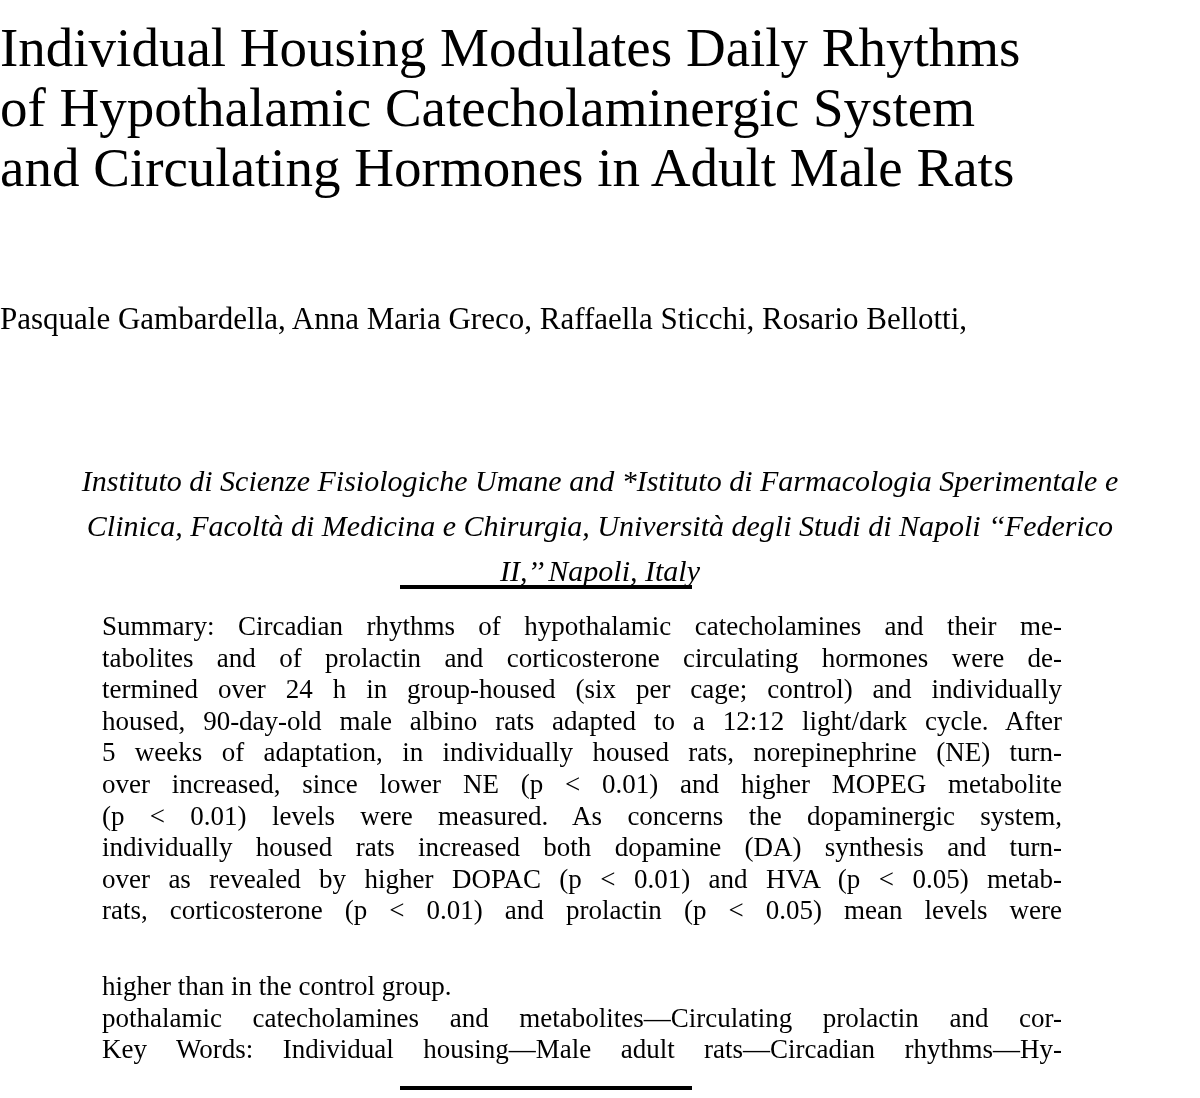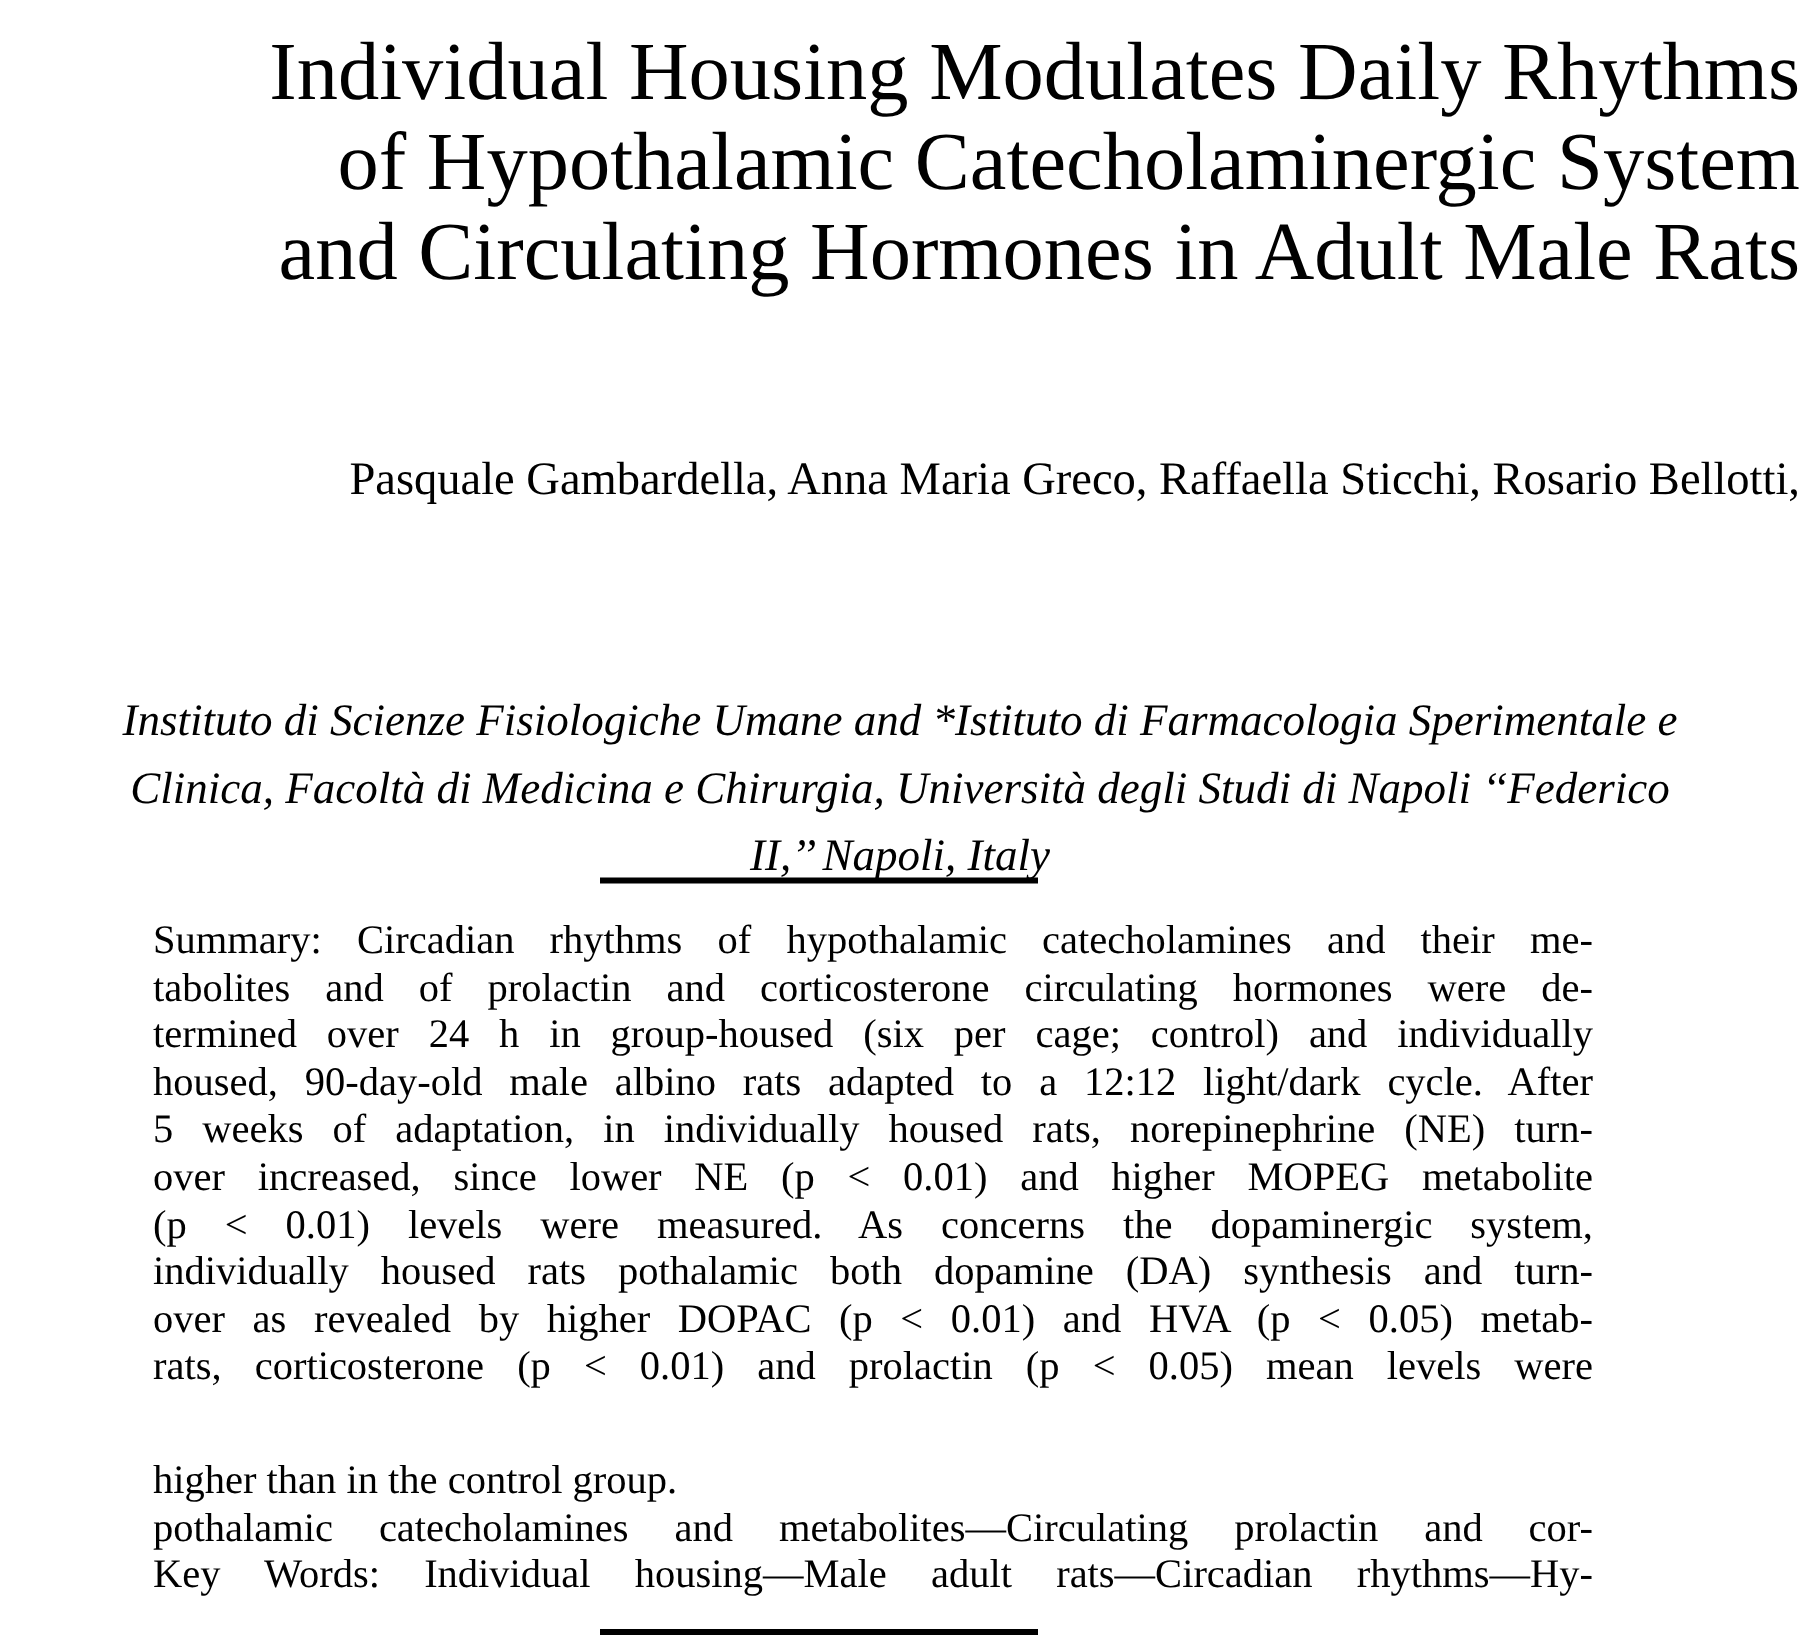--- a/index.html
+++ b/index.html
@@ -15,32 +15,32 @@
     color: #000000;
     font-family: "Liberation Serif", "DejaVu Serif", serif;
     overflow: hidden;
   }
   .title {
     position: absolute;
     top: 18px;
     left: 0;
     width: 100%;
     margin: 0;
-    text-align: right;
+    text-align: left;
     font-weight: normal;
     font-size: 55px;
     line-height: 60px;
     letter-spacing: 0px;
   }
   .authors {
     position: absolute;
     top: 296px;
     left: 0;
     width: 100%;
-    text-align: right;
+    text-align: left;
     font-size: 31px;
     line-height: 46px;
   }
   .affiliation {
     position: absolute;
     top: 410px;
     left: 0;
     width: 100%;
     text-align: center;
     font-style: italic;
@@ -101,21 +101,21 @@
   <div class="rule rule-top"></div>
 
   <div class="abstract">
     <div class="jline"><span class="lbl">Summary:</span> <span>Circadian rhythms of hypothalamic catecholamines and their me-</span></div>
     <div class="jline">tabolites and of prolactin and corticosterone circulating hormones were de-</div>
     <div class="jline">termined over 24 h in group-housed (six per cage; control) and individually</div>
     <div class="jline">housed, 90-day-old male albino rats adapted to a 12:12 light/dark cycle. After</div>
     <div class="jline">5 weeks of adaptation, in individually housed rats, norepinephrine (NE) turn-</div>
     <div class="jline">over increased, since lower NE (p &lt; 0.01) and higher MOPEG metabolite</div>
     <div class="jline">(p &lt; 0.01) levels were measured. As concerns the dopaminergic system,</div>
-    <div class="jline">individually housed rats pothalamic both dopamine (DA) synthesis and turn-</div>
+    <div class="jline">individually housed rats increased both dopamine (DA) synthesis and turn-</div>
     <div class="jline">over as revealed by higher DOPAC (p &lt; 0.01) and HVA (p &lt; 0.05) metab-</div>
     <div class="jline">rats, corticosterone (p &lt; 0.01) and prolactin (p &lt; 0.05) mean levels were</div>
     <div class="jline endline">higher than in the control group.</div>
 
     <div class="jline">pothalamic catecholamines and metabolites—Circulating prolactin and cor-</div>
     <div class="jline"><span class="lbl">Key Words:</span> <span>Individual housing—Male adult rats—Circadian rhythms—Hy-</span></div>
     <div class="jline endline">ticosterone.</div>
   </div>
 
   <div class="rule rule-bottom"></div>

